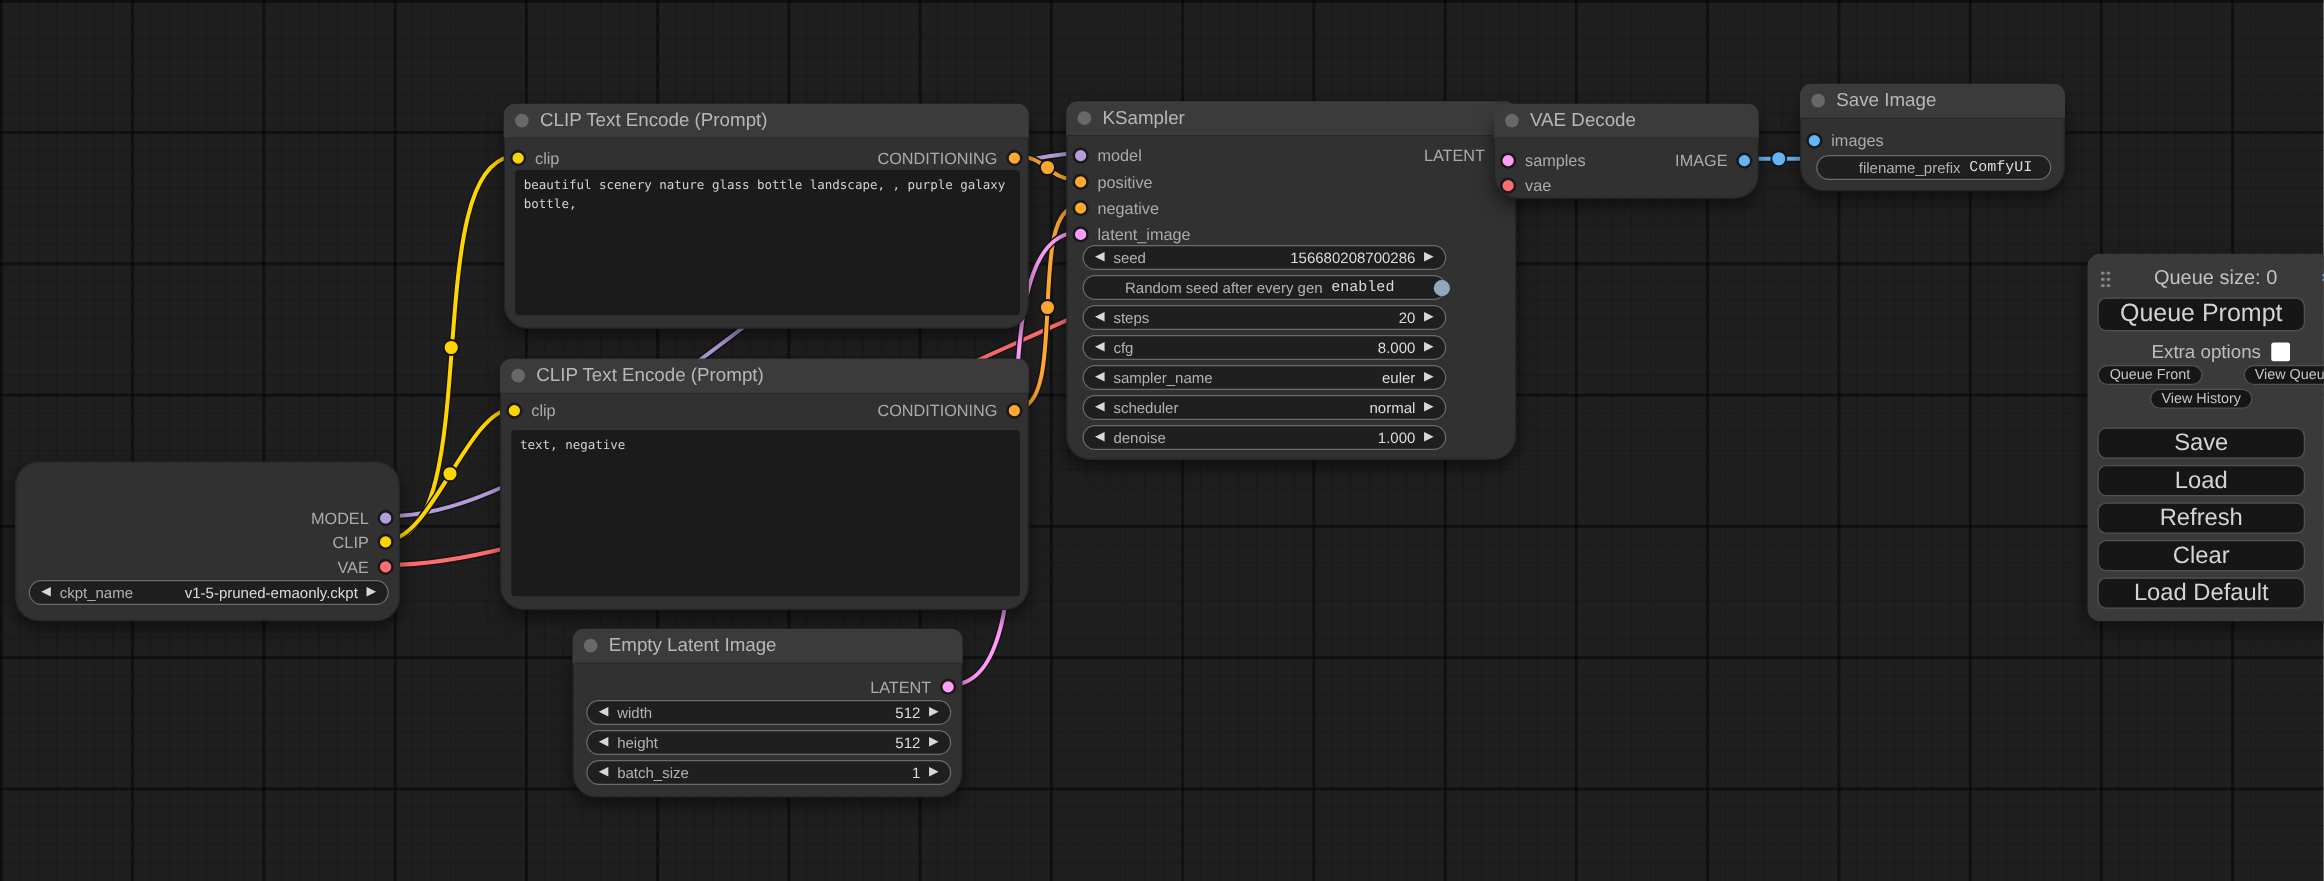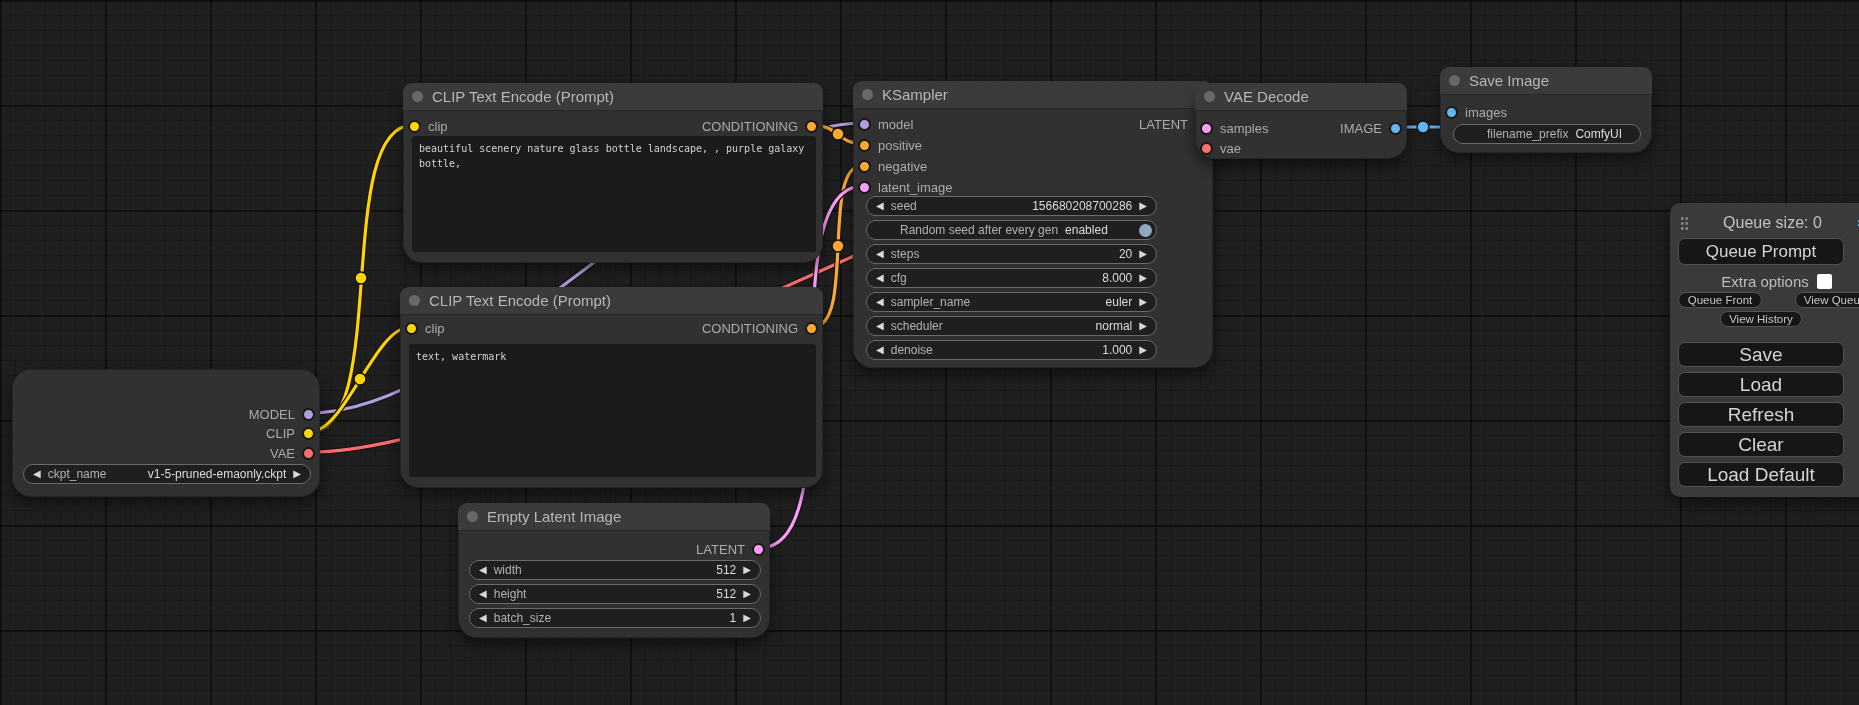--- a/index.html
+++ b/index.html
@@ -29,36 +29,36 @@
   .pdot{width:9px;height:9px;border-radius:50%;border:2px solid #191919;flex:none;}
   .plabel{font-size:13px;color:#ababab;white-space:nowrap;}
 
   .widget{position:absolute;height:20px;background:#1f1f1f;border:1px solid #6b6b6b;border-radius:11px;
     display:flex;align-items:center;padding:0 9px;gap:7px;box-sizing:border-box;}
   .w-label{font-size:12px;color:#b2b2b2;white-space:nowrap;}
   .w-value{font-size:12px;color:#dcdcdc;margin-left:auto;white-space:nowrap;}
   .w-arrow{font-size:10px;color:#d8d8d8;line-height:1;flex:none;}
   .toggle{width:13px;height:13px;border-radius:50%;flex:none;}
   .widget.center .w-label{margin:0 auto 0 24px;}
-  .widget.center .w-value{margin:0 24px 0 auto;}
+  .widget.center .w-value{margin:0 24px 0 auto;font-family:Liberation Mono, monospace;}
 
   .textarea{position:absolute;background:#1b1b1b;border-radius:3px;padding:5px 7px;
     font-family:"DejaVu Sans Mono",monospace;font-size:10px;color:#d2d2d2;line-height:1.5;
     box-sizing:border-box;white-space:pre-wrap;word-break:break-word;}
 
   .qpanel{position:absolute;left:1670px;top:203px;width:182px;height:294px;z-index:3;
     background:#3a3a3a;border-radius:10px;box-shadow:0 6px 16px rgba(0,0,0,.55);padding-left:31px;}
   .qp-header{position:absolute;top:9px;left:0;right:0;height:22px;display:flex;align-items:center;padding:0 10px;box-sizing:border-box;}
   .drag-handle{width:9px;height:15px;flex:none;
     background-image:radial-gradient(circle,#8a8a8a 1.2px,transparent 1.5px);background-size:4.5px 5px;}
   .qp-title{flex:1;text-align:center;font-size:16px;color:#c2c2c2;}
   .gear{font-size:19px;line-height:1;flex:none;}
   .qbtn{position:absolute;background:#161616;border:1px solid #525252;border-radius:7px;color:#d4d4d4;
     display:flex;align-items:center;justify-content:center;font-size:19px;box-sizing:border-box;}
-  .qbtn.prompt{font-size:17px;}
+  .qbtn.prompt{font-size:20px;}
   .qbtn.small{border-radius:10px;font-size:11.5px;color:#c6c6c6;}
   .extra-row{position:absolute;top:70px;left:0;right:0;display:flex;align-items:center;justify-content:center;}
   .extra-label{font-size:15px;color:#bdbdbd;}
   .checkbox{width:15px;height:15px;background:#ffffff;border-radius:2px;margin-left:8px;}
 </style>
 </head>
 <body>
 
 <div class="canvas">
 
@@ -132,21 +132,21 @@
       <span class="node-title">CLIP Text Encode (Prompt)</span>
     </div>
     <div class="port" style="left:4px;top:33px;">
       <span class="pdot" style="background: rgb(255, 213, 0);"></span>
       <span class="plabel">clip</span>
     </div>
     <div class="port out" style="right:4px;top:33px;">
       <span class="pdot" style="background: rgb(255, 169, 49);"></span>
       <span class="plabel">CONDITIONING</span>
     </div>
-    <div class="textarea" style="left:8px;top:56px;width:407px;height:133px;">text, watermark</div>
+    <div class="textarea" style="left:8px;top:56px;width:407px;height:133px;">text, negative</div>
   </div>
 
   <div class="node" style="left:853px;top:81px;width:360px;height:287px;">
     <div class="node-header">
       <span class="collapse-dot"></span>
       <span class="node-title">KSampler</span>
     </div>
     <div class="port" style="left:4px;top:35px;">
       <span class="pdot" style="background: rgb(179, 157, 219);"></span>
       <span class="plabel">model</span>

